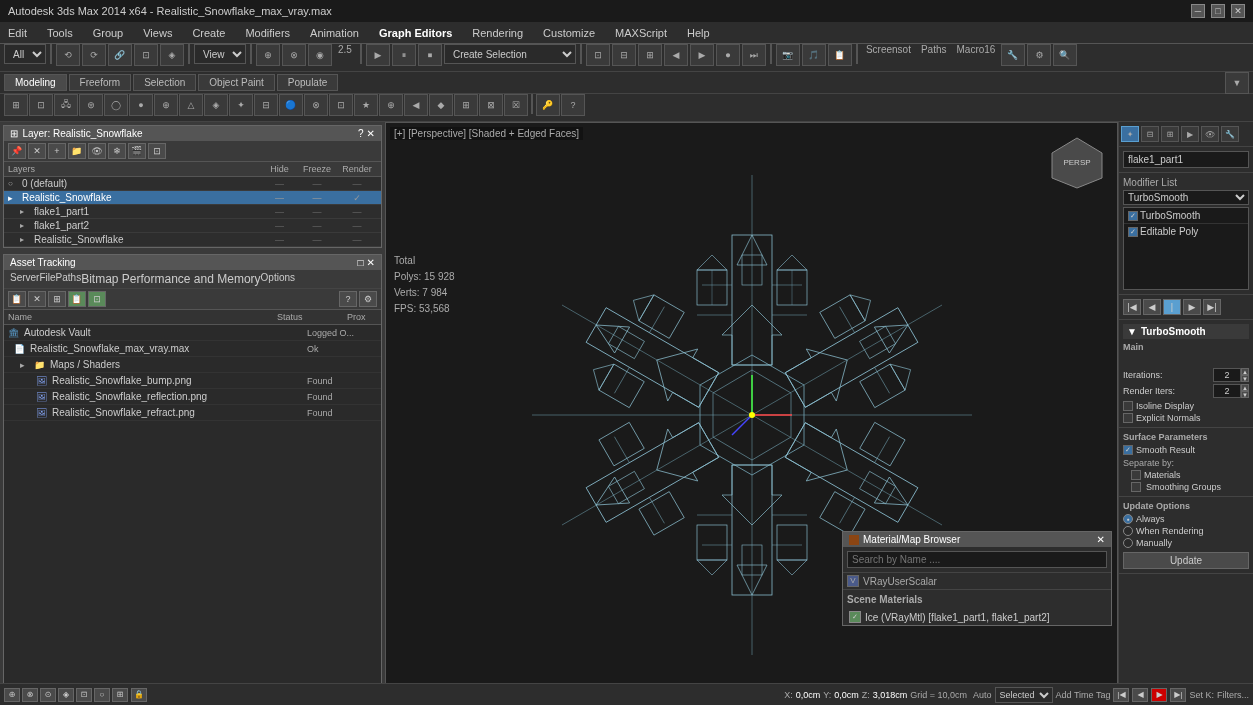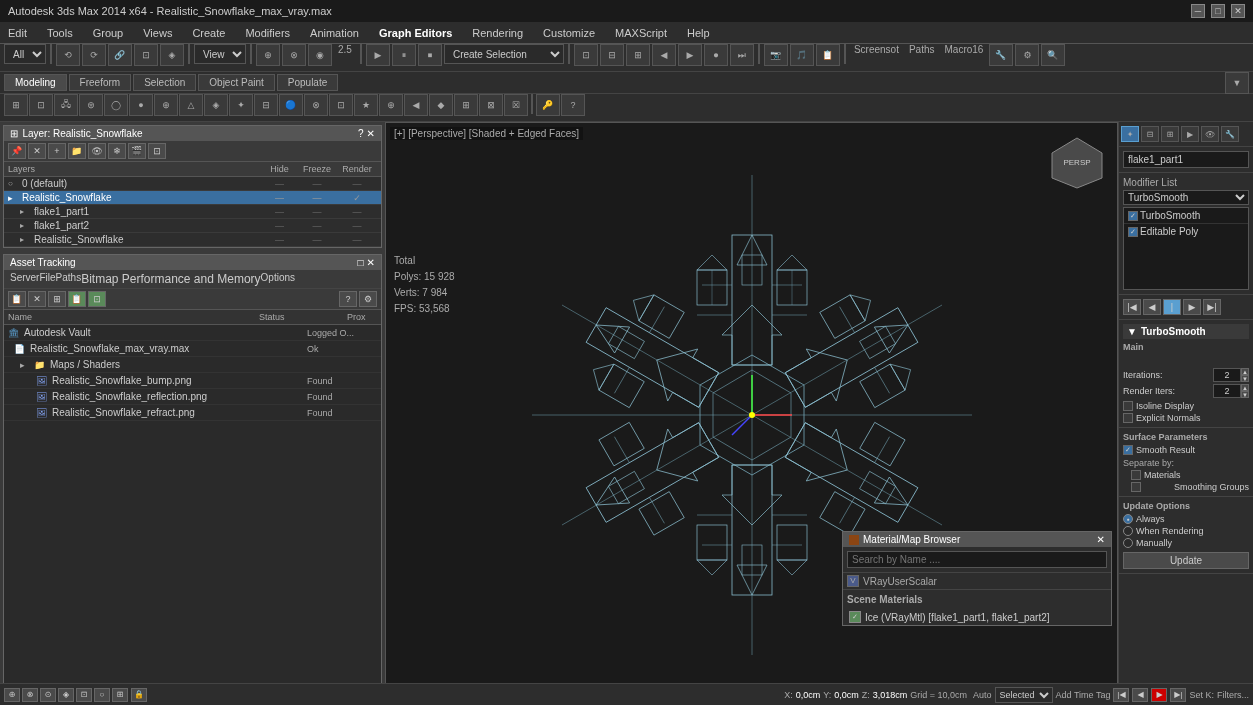--- a/index.html
+++ b/index.html
@@ -336,21 +336,21 @@
   <select class="tb-dropdown"><option>View</option></select>
   <div class="tb-sep"></div>
   <div class="tb-btn">⊕</div>
   <div class="tb-btn">⊗</div>
   <div class="tb-btn">◉</div>
   <span class="tb-label">2.5</span>
   <div class="tb-sep"></div>
   <div class="tb-btn">▶</div>
   <div class="tb-btn">⏸</div>
   <div class="tb-btn">⏹</div>
-  <select class="tb-dropdown" style="width:120px;"><option>Create Selection</option></select>
+  <select class="tb-dropdown" style="width:132px;"><option>Create Selection</option></select>
   <div class="tb-sep"></div>
   <div class="tb-btn">⊡</div>
   <div class="tb-btn">⊟</div>
   <div class="tb-btn">⊞</div>
   <div class="tb-btn">◀</div>
   <div class="tb-btn">▶</div>
   <div class="tb-btn">⏺</div>
   <div class="tb-btn">⏭</div>
   <div class="tb-sep"></div>
   <div class="tb-btn">📷</div>
@@ -495,21 +495,21 @@
         <div class="panel-tb-btn" style="background:#5a8a5a;">⊡</div>
         <div style="margin-left:auto; display:flex; gap:2px;">
           <div class="panel-tb-btn">?</div>
           <div class="panel-tb-btn">⚙</div>
         </div>
       </div>
 
       <div style="display:flex; background:#333; padding:2px 4px; font-size:9px; color:#aaa; border-bottom:1px solid #555;">
         <span style="flex:1;">Name</span>
         <span style="width:70px;">Status</span>
-        <span style="width:30px;margin-left:18px;">Prox</span>
+        <span style="width:30px;">Prox</span>
       </div>
 
       <div style="flex:1; overflow-y:auto; background:#2a2a2a;">
         <div style="display:flex; align-items:center; padding:2px 4px; font-size:10px; border-bottom:1px solid #333;">
           <span style="width:16px; color:#5a9fd0; font-size:9px;">🏛</span>
           <span style="flex:1; color:#ccc;">Autodesk Vault</span>
           <span style="width:70px; color:#aaa; font-size:9px;">Logged O...</span>
         </div>
         <div style="display:flex; align-items:center; padding:2px 4px; font-size:10px; border-bottom:1px solid #333;">
           <span style="width:6px;"></span>
@@ -801,21 +801,21 @@
       <div style="font-size:9px; font-weight:bold; color:#aaa; margin-bottom:3px;">Surface Parameters</div>
       <div style="display:flex;align-items:center;gap:3px;margin-bottom:2px;">
         <div style="width:10px;height:10px;background:#3a6fa0;border:1px solid #666;font-size:7px;display:flex;align-items:center;justify-content:center;">✓</div>
         <span style="font-size:9px;">Smooth Result</span>
       </div>
       <div style="font-size:9px; color:#aaa; margin-bottom:2px; margin-top:3px;">Separate by:</div>
       <div style="display:flex;align-items:center;gap:3px;margin-bottom:2px;padding-left:8px;">
         <div style="width:10px;height:10px;background:#3a3a3a;border:1px solid #666;"></div>
         <span style="font-size:9px;">Materials</span>
       </div>
-      <div style="display:flex;align-items:center;gap:5px;padding-left:8px;justify-content:space-between;">
+      <div style="display:flex;align-items:center;gap:5px;padding-left:8px;">
         <div style="width:10px;height:10px;background:#3a3a3a;border:1px solid #666;"></div>
         <span style="font-size:9px;">Smoothing Groups</span>
       </div>
     </div>
 
     <div class="rp-section">
       <div style="font-size:9px; font-weight:bold; color:#aaa; margin-bottom:3px;">Update Options</div>
       <div style="display:flex;align-items:center;gap:3px;margin-bottom:2px;">
         <div style="width:10px;height:10px;border-radius:50%;border:1px solid #888;background:#3a6fa0;display:flex;align-items:center;justify-content:center;font-size:5px;">●</div>
         <span style="font-size:9px;">Always</span>

